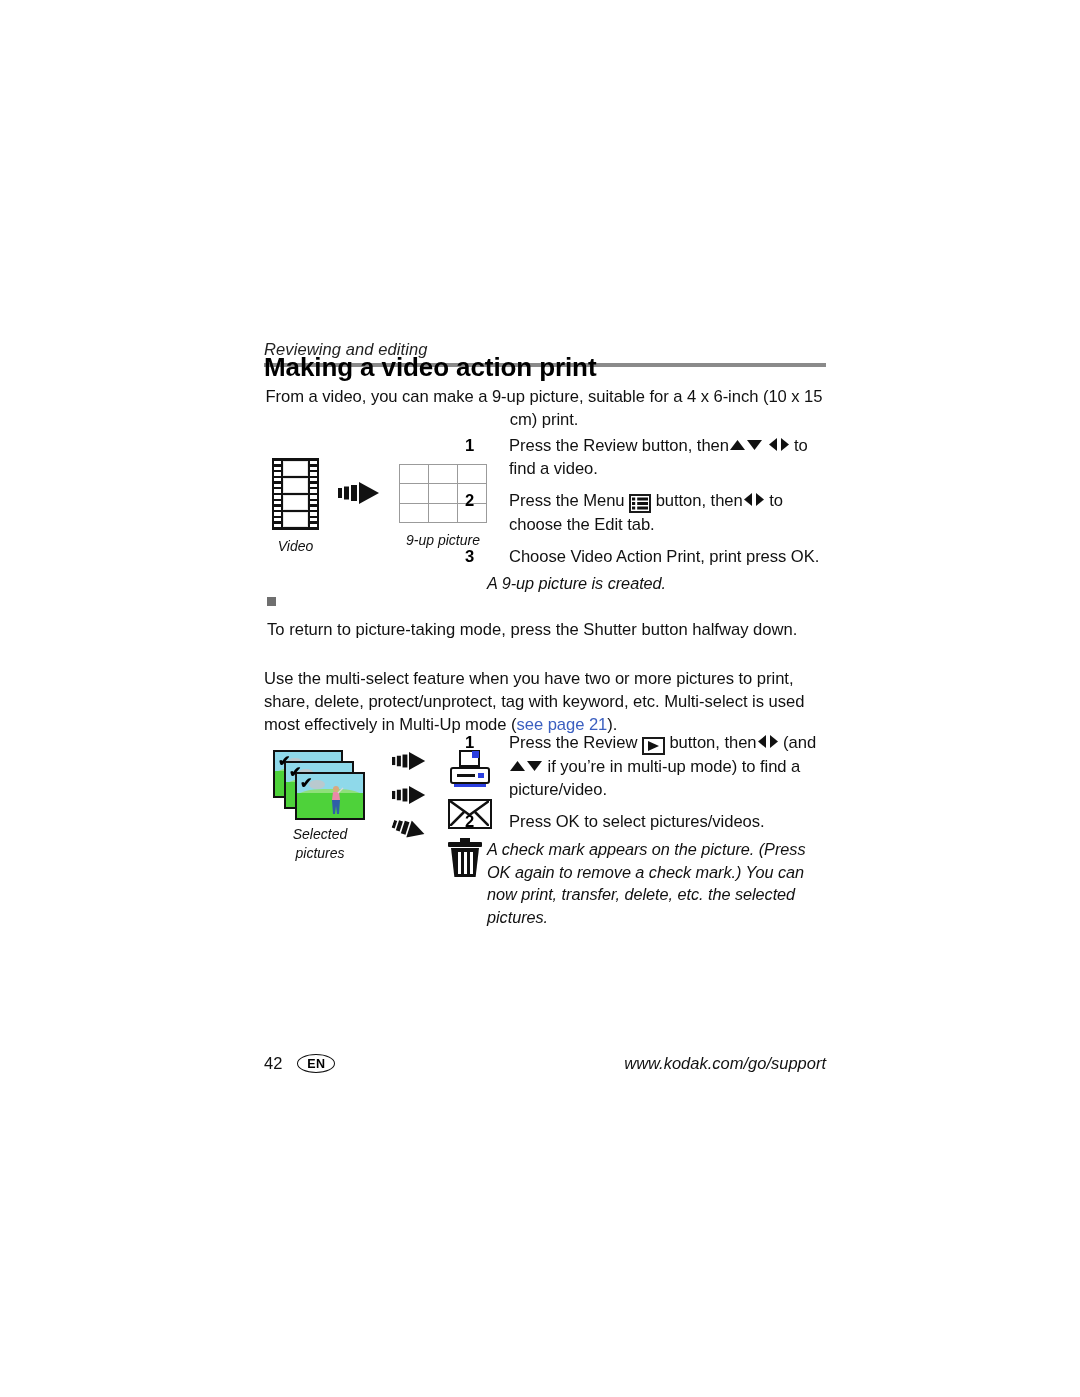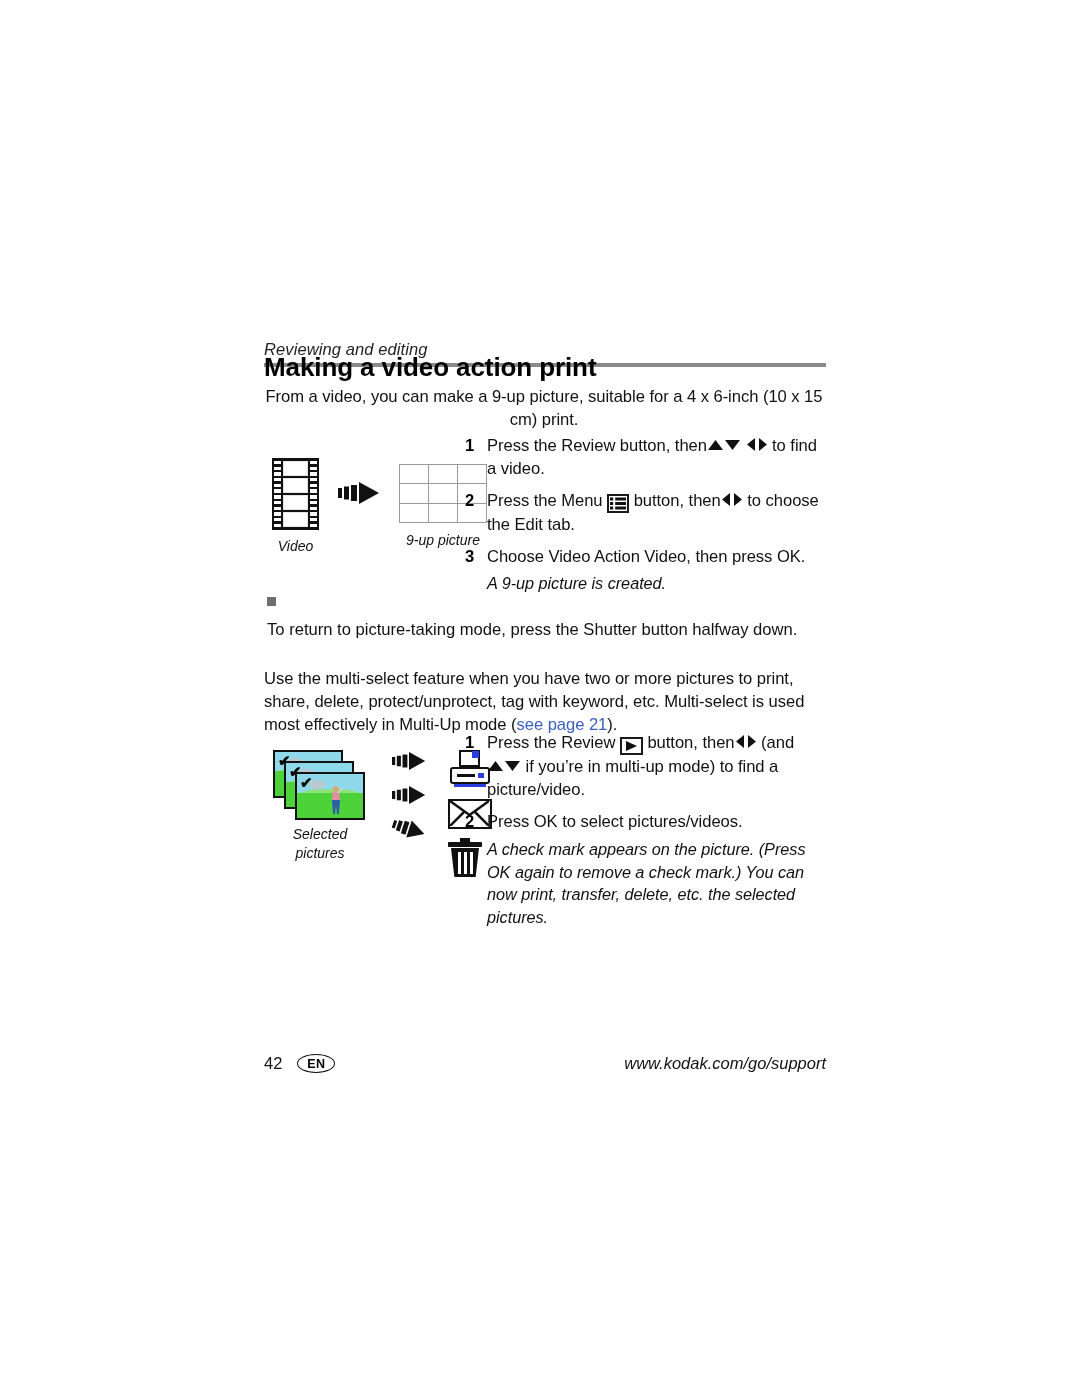--- a/index.html
+++ b/index.html
@@ -103,20 +103,21 @@
     line-height: 23px;
     width: 11px;
     flex: 0 0 auto;
     text-align: left;
   }
   .step .txt {
     font-size: 16.6px;
     line-height: 23px;
     color: #111;
     letter-spacing: -0.05px;
+    margin-left: 22px;
   }
   .note {
     font-style: italic;
     font-size: 16.3px;
     line-height: 22.5px;
     color: #111;
     margin-left: 22px;
     margin-bottom: 9px;
     letter-spacing: -0.05px;
   }
@@ -406,21 +407,21 @@
                 <path d="M9 1 L9 14 L1 7.5 Z" fill="#111"></path>
               </svg></span><span class="tri"><svg width="11" height="15" viewBox="0 0 11 15">
                 <path d="M2 1 L2 14 L10 7.5 Z" fill="#111"></path>
               </svg></span></span>
         <span>to choose the Edit tab.</span>
       </div>
     </div>
 
     <div class="step" style="margin-bottom:4px;">
       <div class="num">3</div>
-      <div class="txt">Choose Video Action Video, then press OK.</div>
+      <div class="txt">Choose Video Action Print, print press OK.</div>
     </div>
 
     <div class="note">A 9-up picture is created.</div>
   </div>
 
   <div class="bullet-row" style="left:267px; top:590px; width:560px;">
     <span class="sq-bullet"></span>
     <span>To return to picture-taking mode, press the Shutter button halfway down.</span>
   </div>
 

